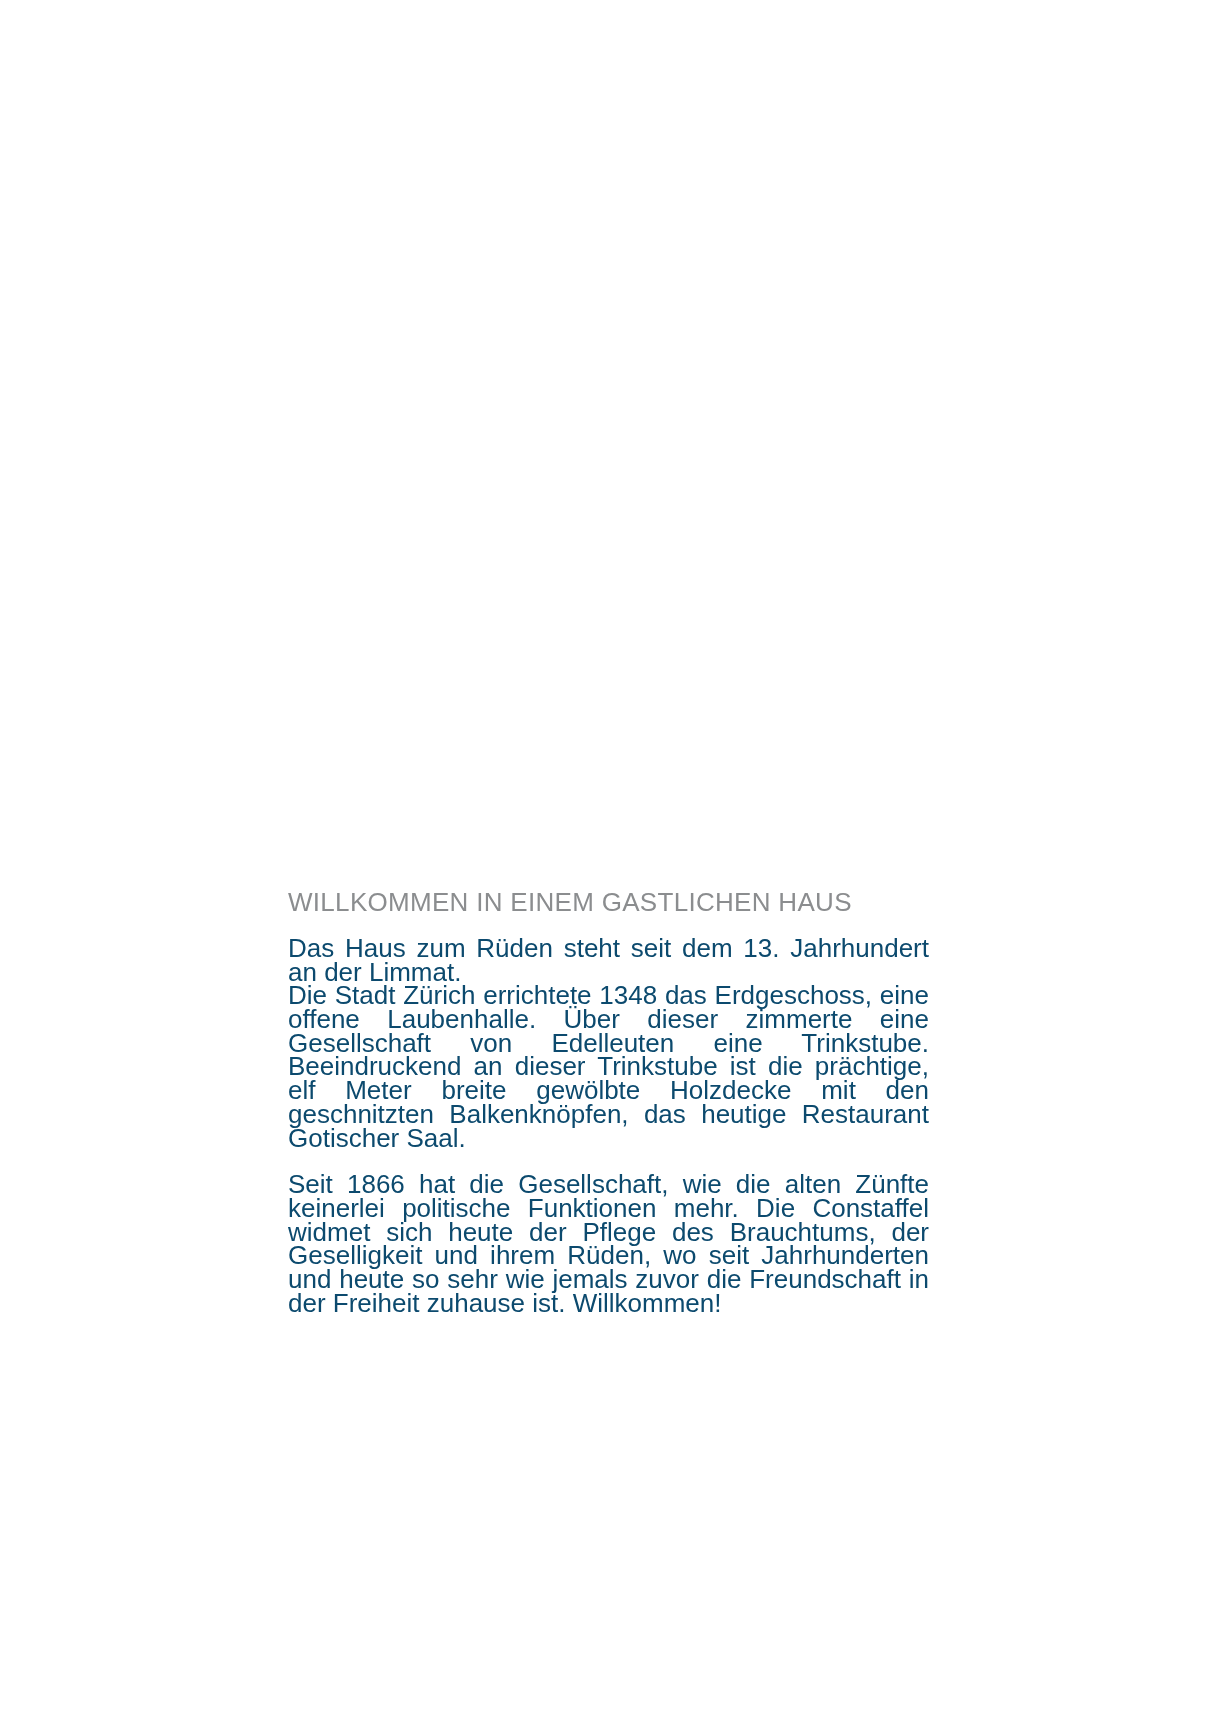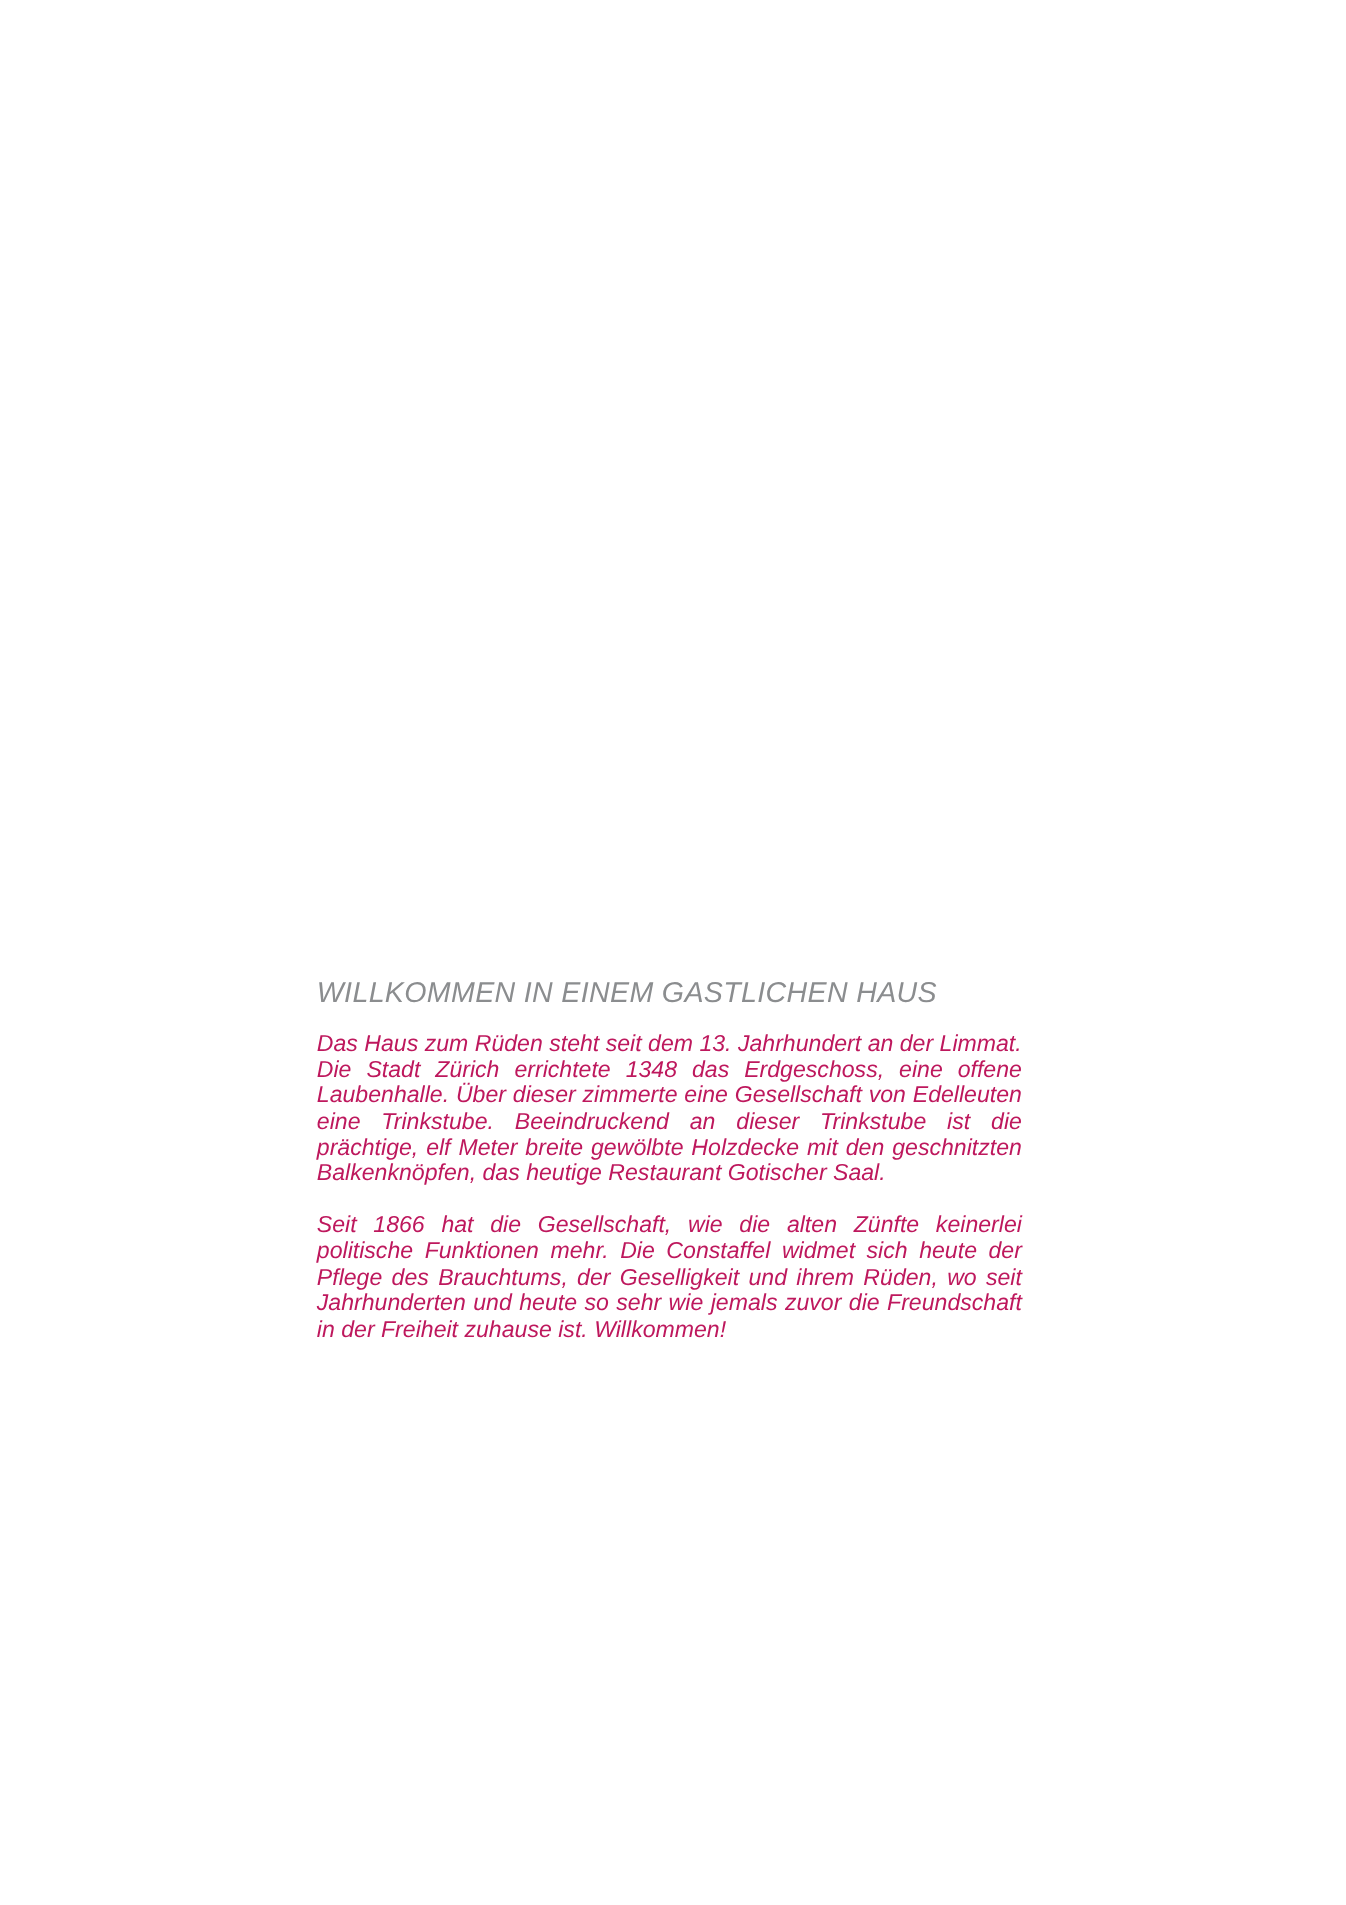--- a/index.html
+++ b/index.html
@@ -11,42 +11,41 @@
     height: 1732px;
     background: #ffffff;
     font-family: "Liberation Sans", sans-serif;
     position: relative;
     overflow: hidden;
   }
   .page {
     position: absolute;
     inset: 0;
     background: #ffffff;
-    font-style: italic;
   }
   .content {
     position: absolute;
     left: 288px;
     top: 888px;
     width: 641px;
   }
   h1.title {
     margin: 0 0 19px 0;
     font-size: 26px;
     font-weight: 400;
     letter-spacing: 0.3px;
     line-height: 1.15;
     color: #8b8d8f;
     white-space: nowrap;
   }
   p.para {
     margin: 0 0 23px 0;
-    font-size: 21px;
+    font-size: 26px;
     line-height: 23.7px;
-    color: #be185d;
+    color: #0c4a6e;
     text-align: justify;
     letter-spacing: 0;
   }
   p.para.gap-lg {
     margin-bottom: 28px;
   }
   p.para:last-child {
     margin-bottom: 0;
   }
   .first-line {

